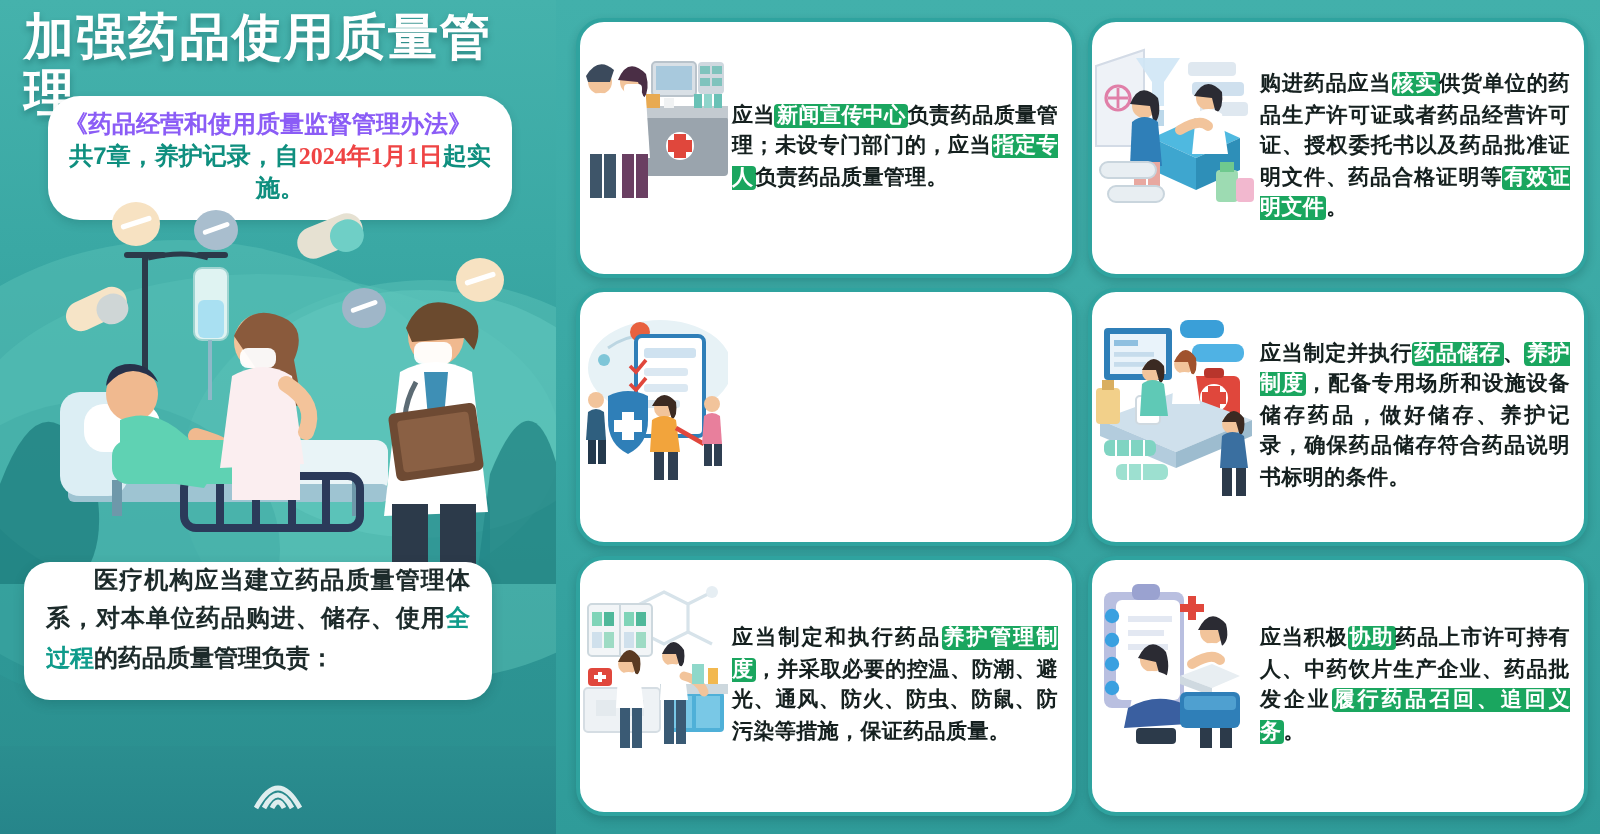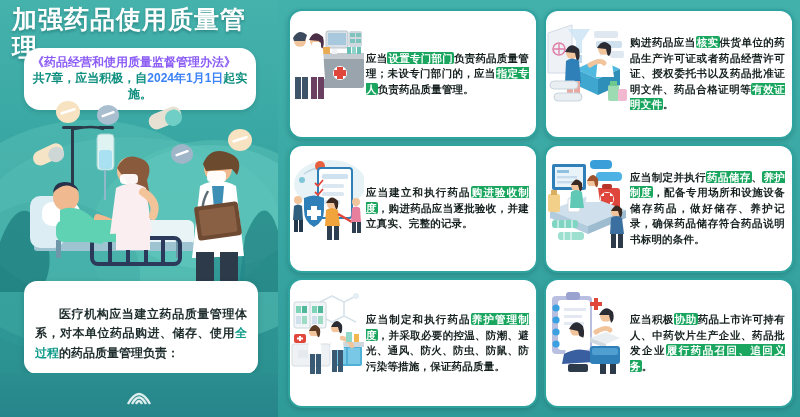--- a/index.html
+++ b/index.html
@@ -20,27 +20,27 @@
   .lb3{width:180px;height:150px;left:-40px;top:200px;background:#2e9a97;opacity:.6;}
 
   .title{position:absolute;left:12px;top:6px;width:258px;text-align:left;
     font-size:25px;font-weight:bold;color:#ffffff;letter-spacing:1px;
     text-shadow:0 2px 3px rgba(0,60,60,.35);line-height:1.1;}
   .subtitle-box{position:absolute;left:24px;top:48px;width:232px;
     background:#ffffff;border-radius:16px;padding:6px 8px 7px;box-sizing:border-box;
     box-shadow:0 2px 5px rgba(0,50,50,.16);}
   .subtitle-l1{font-size:12px;font-weight:bold;color:#8b5cf6;line-height:1.35;}
   .subtitle-l2{font-size:12px;font-weight:bold;color:#0f8f7f;text-align:center;line-height:1.35;}
-  .subtitle-l2 .red{color:#3b82f6;}
+  .subtitle-l2 .red{color:#ef4444;font-family:Liberation Serif, serif;}
 
   
   .illus{position:absolute;left:0;top:92px;width:278px;height:200px;overflow:hidden;}
 
-  .left-textbox{position:absolute;left:24px;top:281px;width:234px;
-    background:#ffffff;border-radius:13px;padding:24px 11px 11px;box-sizing:border-box;
+  .left-textbox{position:absolute;left:12px;top:281px;width:234px;
+    background:#ffffff;border-radius:13px;padding:0 11px 11px;box-sizing:border-box;
     box-shadow:0 2px 6px rgba(0,50,50,.18);}
   .left-textbox p{margin:0;font-size:12px;line-height:1.62;color:#1d2b2b;
     text-indent:24px;text-align:justify;font-weight:bold;}
   .left-textbox .tealword{color:#0f9b8b;}
 
   .brand{position:absolute;left:0;bottom:0;width:278px;height:44px;
     background:linear-gradient(180deg,#2b8e8f 0%,#26858a 100%);
     display:flex;align-items:center;justify-content:center;gap:6px;}
   .brand-nmpa{font-size:25px;font-weight:bold;color:#ffffff;letter-spacing:-1px;
     font-family:"Liberation Sans",sans-serif;}
@@ -67,21 +67,21 @@
   <div class="left">
     <div class="left-blob lb1"></div>
     <div class="left-blob lb2"></div>
     <div class="left-blob lb3"></div>
 
     <div class="title">加强药品使用质量管理</div>
 
     <div class="subtitle-box">
       <div class="subtitle-l1">《药品经营和使用质量监督管理办法》</div>
       <div class="subtitle-l2">
-        <span>共7章，应当积极，自</span><span class="red">2024年1月1日</span><span>起实施。</span>
+        <span>共7章，养护记录，自</span><span class="red">2024年1月1日</span><span>起实施。</span>
       </div>
     </div>
 
     <div class="illus">
       <svg width="278" height="200" viewBox="0 0 278 200">
 
         <ellipse cx="130" cy="130" rx="150" ry="85" fill="#55bfb6" opacity=".5"></ellipse>
         <ellipse cx="210" cy="115" rx="95" ry="62" fill="#63c9bf" opacity=".5"></ellipse>
         <path d="M0 150 q22 -58 46 -8 q10 40 -8 58 H0z" fill="#1d7e7e" opacity=".75"></path>
         <path d="M245 145 q20 -50 33 -6 v61 h-40z" fill="#1d7e7e" opacity=".7"></path>
@@ -196,21 +196,21 @@
           <rect x="12" y="66" width="6" height="22" fill="#3e5569"></rect>
 
           <circle cx="26" cy="30" r="6" fill="#f2c49b"></circle>
           <path d="M19 29 q5 -12 14 -3 q2 8 -1 12 l-3 -8z" fill="#4a2e45"></path>
           <rect x="22" y="31" width="9" height="5" rx="2" fill="#ffffff"></rect>
           <path d="M20 38 q6 -5 13 0 l2 30 -17 0z" fill="#ffffff"></path>
           <rect x="21" y="66" width="6" height="22" fill="#6a3f62"></rect>
           <rect x="28" y="66" width="6" height="22" fill="#6a3f62"></rect>
         </svg>
       </div>
-      <div class="card-text"><span>应当</span><span class="hl">设置专门部门</span><span>负责药品质量管理；未设专门部门的，应当</span><span class="hl">指定专人</span><span>负责药品质量管理。</span></div>
+      <div class="card-text"><span>应当</span><span class="hl">新闻宣传中心</span><span>负责药品质量管理；未设专门部门的，应当</span><span class="hl">指定专人</span><span>负责药品质量管理。</span></div>
     </div>
 
     <div class="card wide">
       <div class="card-art">
         <svg width="82" height="100" viewBox="0 0 82 100">
 
           <path d="M2 22 l24 -8 v48 H2z" fill="#eef2f7" stroke="#d3dbe6"></path>
           <circle cx="13" cy="38" r="6" fill="none" stroke="#e07fa8" stroke-width="1.6"></circle>
           <path d="M13 33 v10 M8 38 h10" stroke="#e07fa8" stroke-width="1.4"></path>
 
@@ -278,21 +278,20 @@
           <path d="M4 60 q4 -3 8 0 l1 14 -10 0z" fill="#2f5f7f"></path>
           <rect x="4" y="74" width="4" height="12" fill="#24394c"></rect>
           <rect x="9" y="74" width="4" height="12" fill="#24394c"></rect>
 
           <circle cx="66" cy="56" r="4" fill="#f2c49b"></circle>
           <path d="M62 62 q4 -3 8 0 l1 14 -10 0z" fill="#e87f9c"></path>
           <rect x="62" y="76" width="4" height="11" fill="#2f3f52"></rect>
           <rect x="67" y="76" width="4" height="11" fill="#2f3f52"></rect>
         </svg>
       </div>
-      <div class="card-text"><span>应当建立和执行药品</span><span class="hl">购进验收制度</span><span>，购进药品应当逐批验收，并建立真实、完整的记录。</span></div>
     </div>
 
     <div class="card wide">
       <div class="card-art">
         <svg width="82" height="105" viewBox="0 0 82 105">
 
           <rect x="6" y="18" width="34" height="26" rx="2" fill="#2f7fb8"></rect>
           <rect x="9" y="21" width="28" height="20" fill="#e9f3fa"></rect>
           <rect x="11" y="24" width="12" height="3" fill="#8fc0e0"></rect>
           <rect x="11" y="30" width="20" height="2.4" fill="#c6dcec"></rect>

